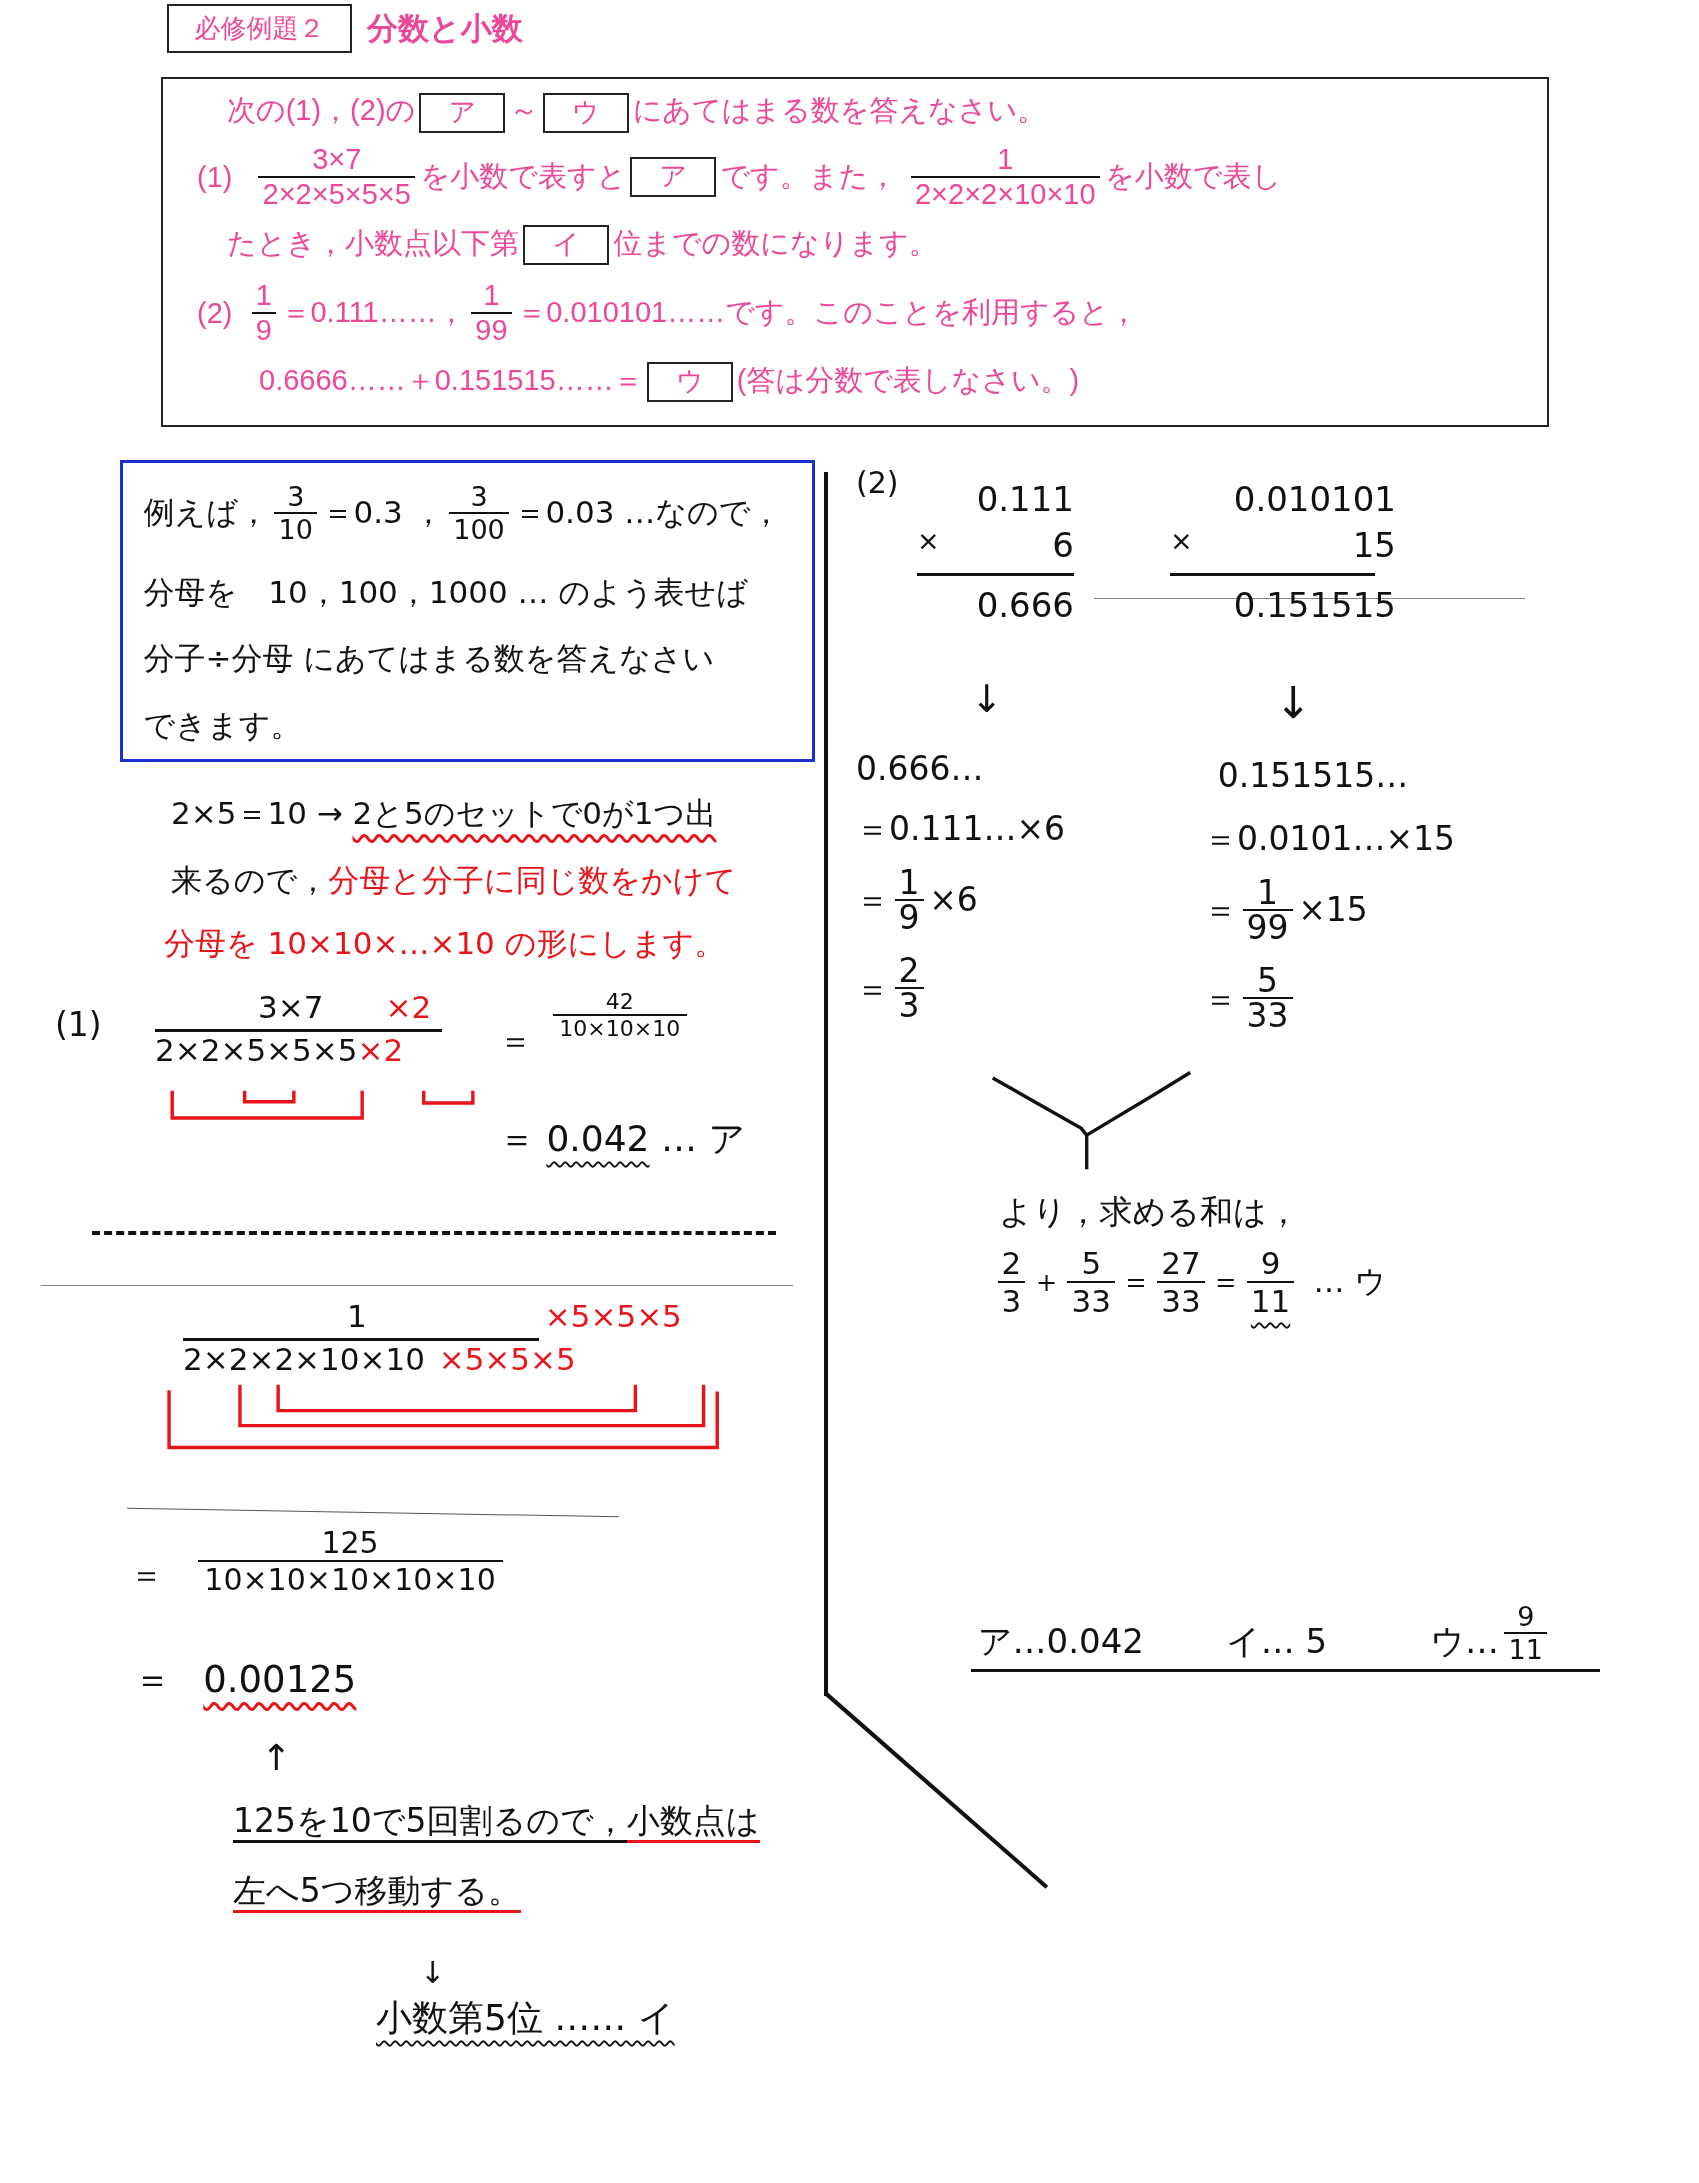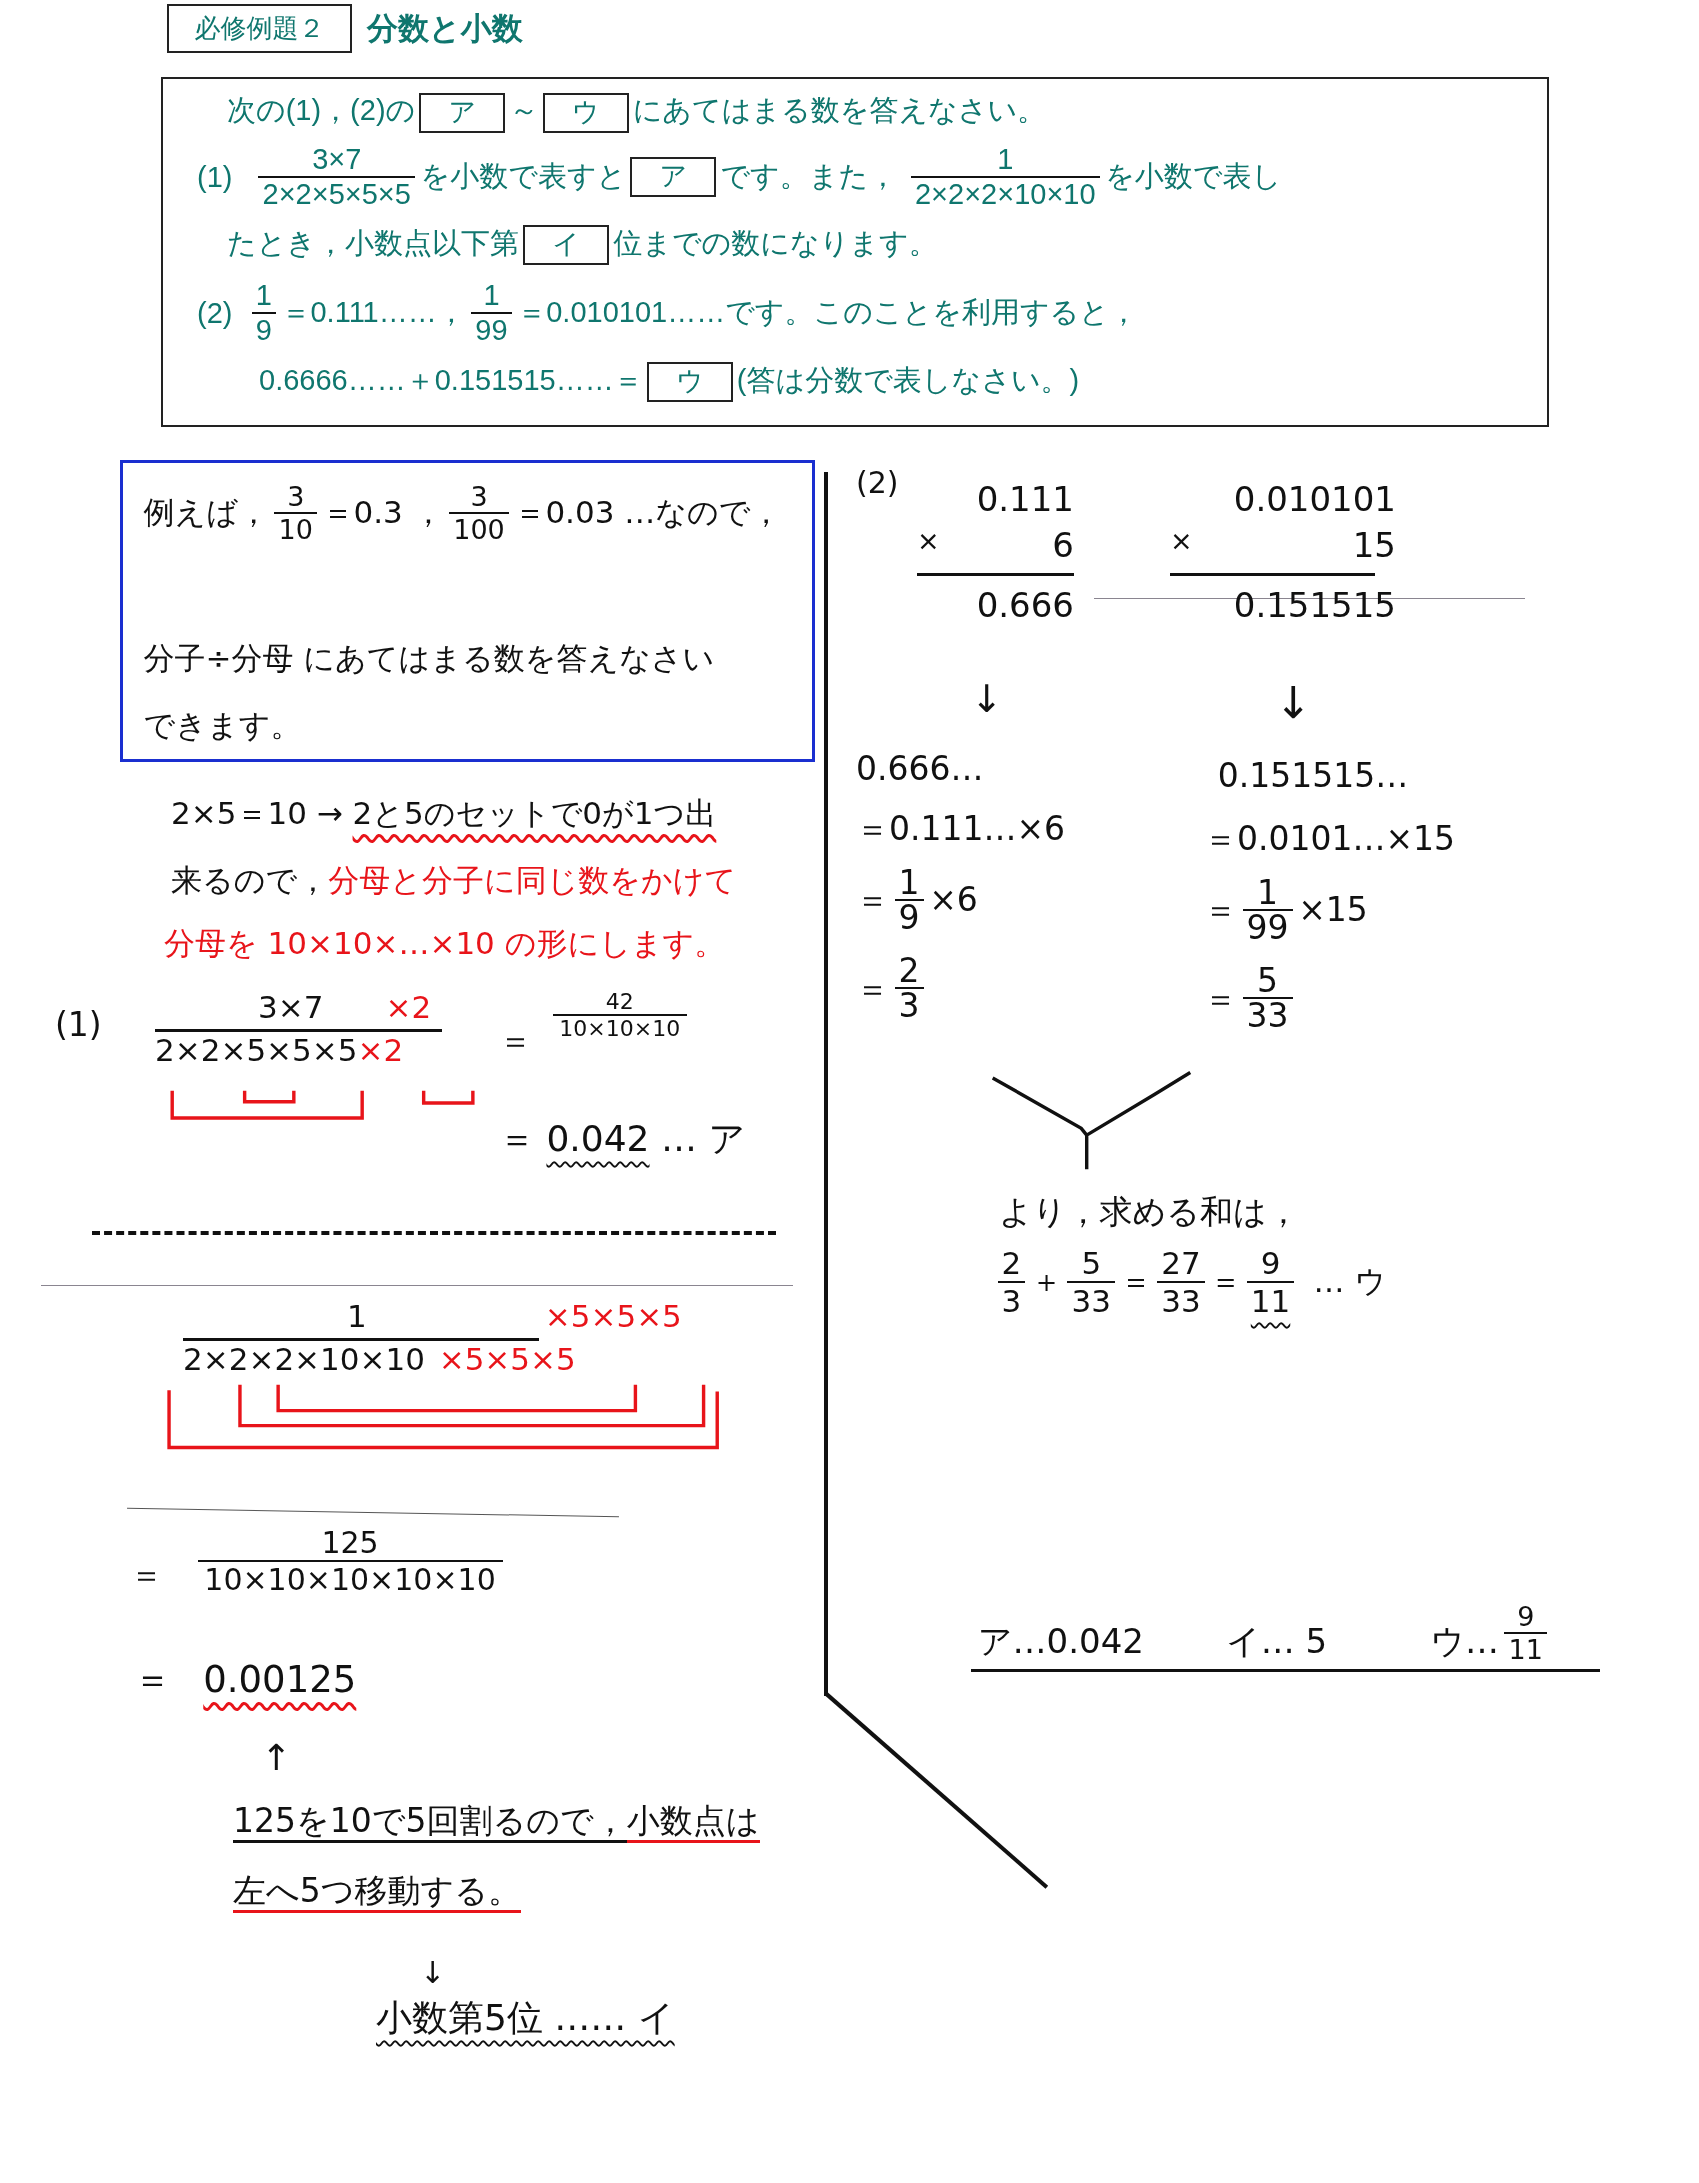--- a/index.html
+++ b/index.html
@@ -1,19 +1,19 @@
 <!DOCTYPE html>
 <html style="font-size:11px"><head>
 <meta charset="utf-8">
 <style>
   html, body { margin:0; padding:0; background:#ffffff; }
   body { width:1699px; height:2183px; position:relative; overflow:hidden;
          font-family:"DejaVu Sans", sans-serif; color:#111; }
   .abs { position:absolute; }
-  .print { font-family:"Liberation Sans", "DejaVu Sans", sans-serif; color:#0f766e; }
+  .print { font-family:"Liberation Sans", "DejaVu Sans", sans-serif; color:#ec4899; }
   .hand { font-family:"DejaVu Sans", sans-serif; color:#111; }
   .red { color:#e8141a; }
   .frac { display:inline-flex; flex-direction:column; align-items:center; vertical-align:middle; margin:0 5.5px; }
   .frac .num { padding:0 4.1px; }
   .frac .den { border-top:2.7px solid #111; padding:0 4.1px; }
   .frac.thin .den { border-top-width:2.1px; }
   .blank { display:inline-block; border:2.1px solid #222; min-width:82px; text-align:center; height:36px; line-height:34px; vertical-align:middle; margin:0 4.1px; font-size:27px; }
   .wavy { text-decoration: underline wavy; text-underline-offset: 9.6px; text-decoration-thickness: 2.1px; }
   .wavy-red { text-decoration: underline wavy #e8141a; text-underline-offset: 9.6px; text-decoration-thickness: 2.7px; }
   .ul-black { border-bottom:3.4px solid #111; }
@@ -75,20 +75,21 @@
       <span class="num">3</span>
       <span class="den">10</span>
     </span>
     <span>＝0.3 ，</span>
     <span class="frac" style="font-size:27px;">
       <span class="num">3</span>
       <span class="den">100</span>
     </span>
     <span>＝0.03 …なので，</span>
   </div>
+  <div style="position:absolute;left:20.5px;top:109px;">分母を　10，100，1000 … のよう表せば</div>
   <div style="position:absolute;left:20.5px;top:175px;">分子÷分母 にあてはまる数を答えなさい</div>
   <div style="position:absolute;left:20.5px;top:242px;">できます。</div>
 </div>
 
 <div class="line" style="left:824px;top:472px;width:4.1px;height:1224px;"></div>
 <svg class="abs" style="left:821px;top:1689px;" width="233" height="205" viewBox="0 0 340 300">
   <line x1="6" y1="6" x2="330" y2="290" stroke="#111" stroke-width="6"></line>
 </svg>
 
 <div class="abs hand" style="left:171px;top:793px;font-size:31px;">

